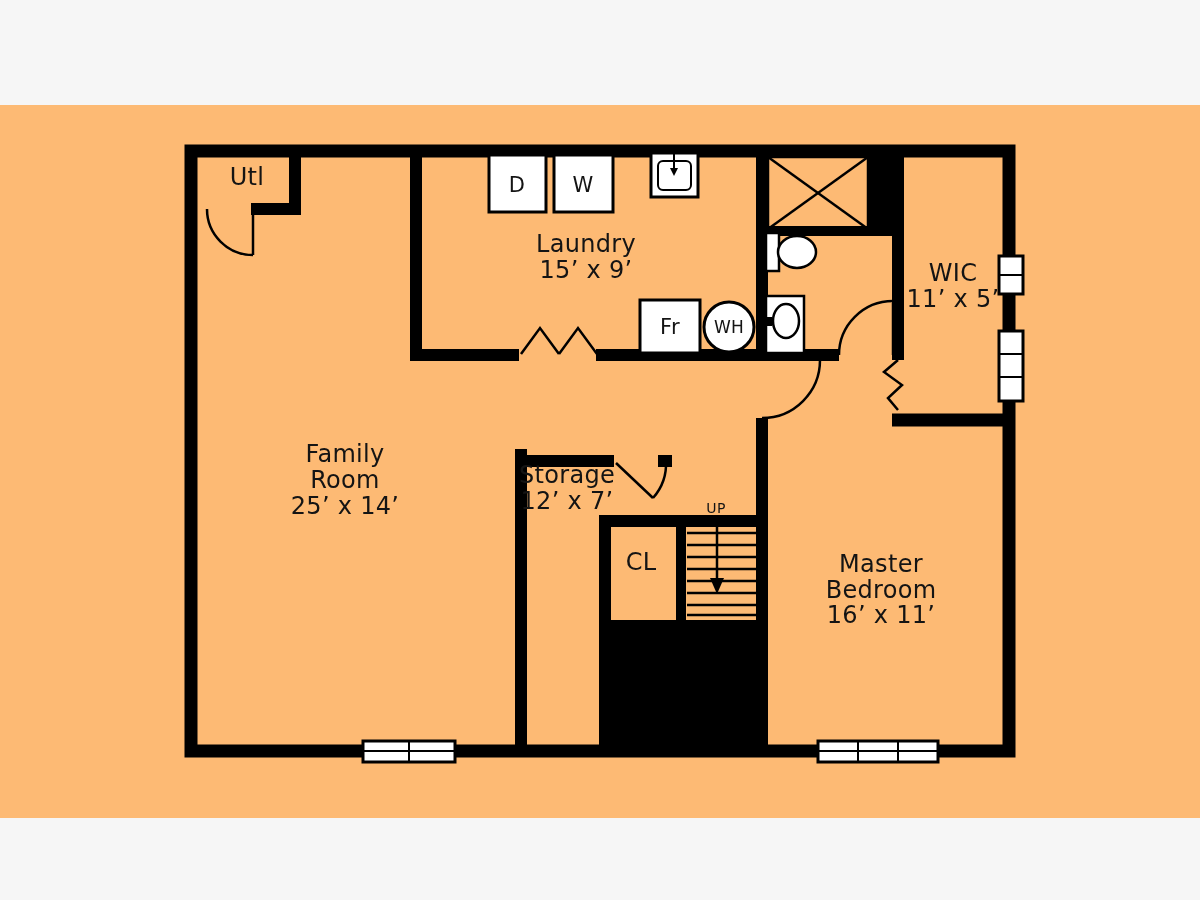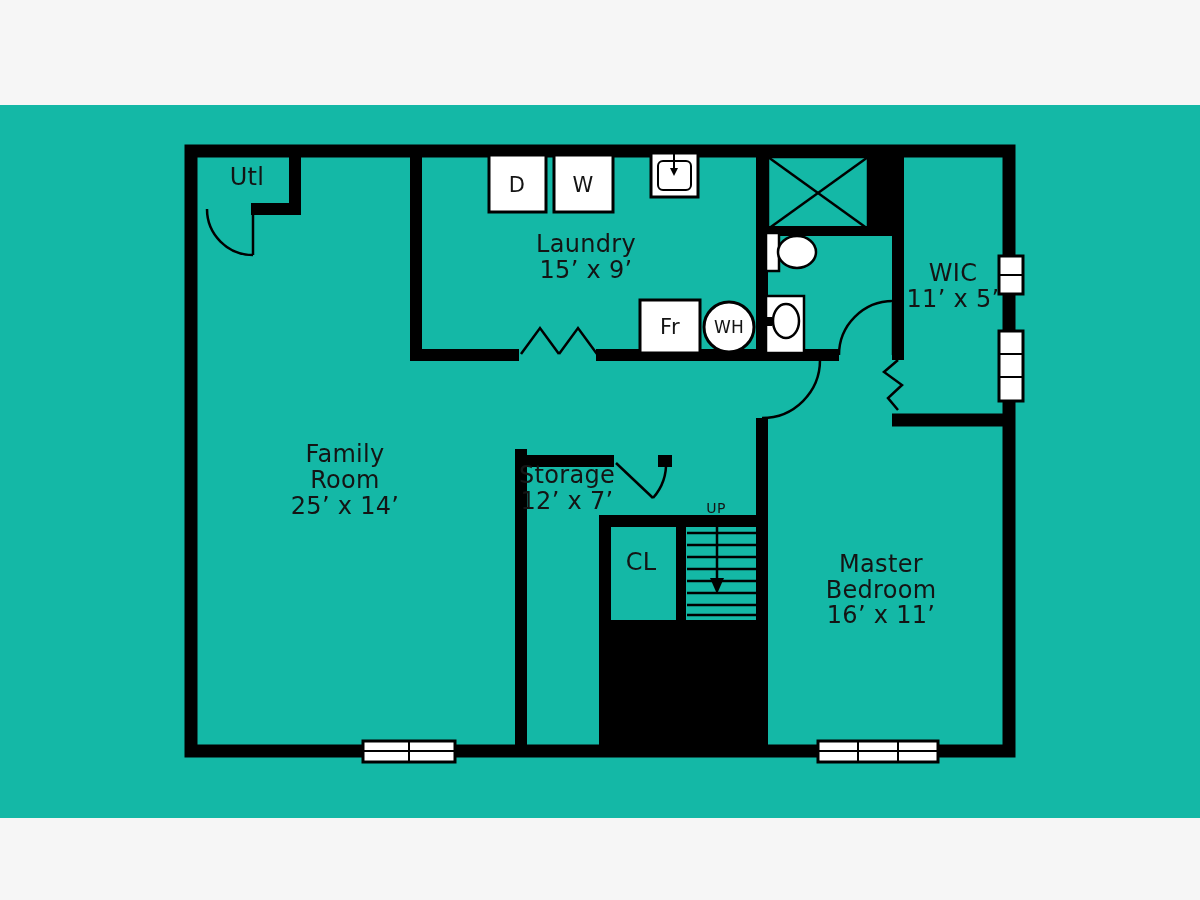--- a/index.html
+++ b/index.html
@@ -1,16 +1,16 @@
 <!DOCTYPE html>
 <html><head>
 <meta charset="utf-8">
 <style>
   html,body{margin:0;padding:0;background:#ffffff;}
-  .stage{position:relative;width:1200px;height:900px;background:#14b8a6;overflow:hidden;}
+  .stage{position:relative;width:1200px;height:900px;background:#fdba74;overflow:hidden;}
   svg{display:block;}
   .band{fill:#f6f6f6;}
   .w13{fill:none;stroke:#000;stroke-width:13;}
   .w12{stroke:#000;stroke-width:12;fill:none;}
   .w10{stroke:#000;stroke-width:10;fill:none;}
   .thin{stroke:#000;stroke-width:2.5;fill:none;}
   .thin2{stroke:#000;stroke-width:2;fill:none;}
   .solid{fill:#000;stroke:none;}
   .fx{fill:#fff;stroke:#000;stroke-width:3;}
   .fx2{fill:#fff;stroke:#000;stroke-width:2.5;}

